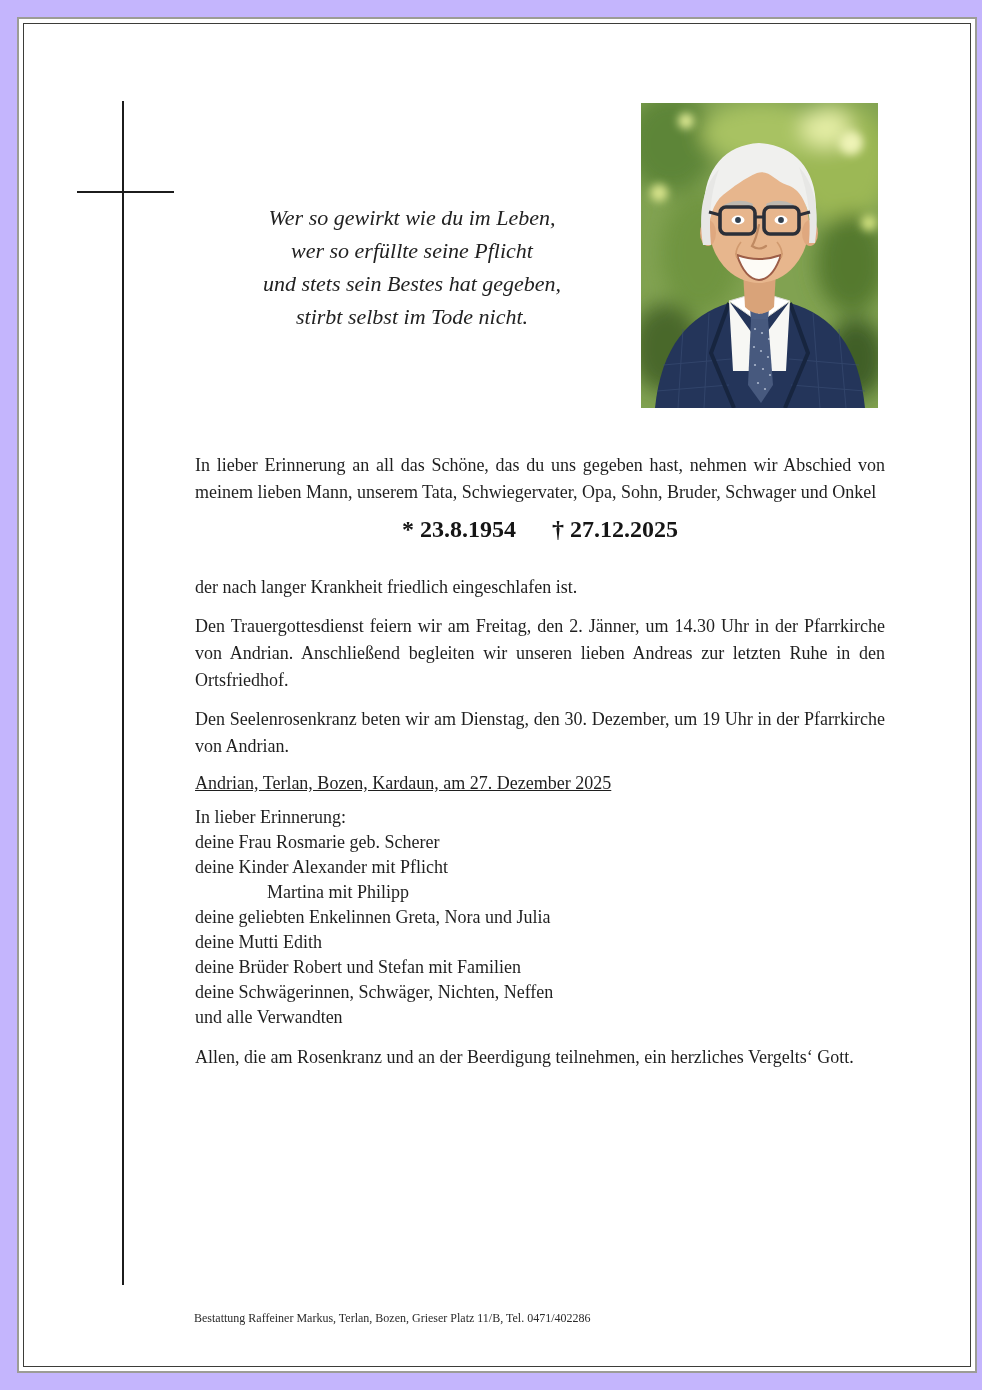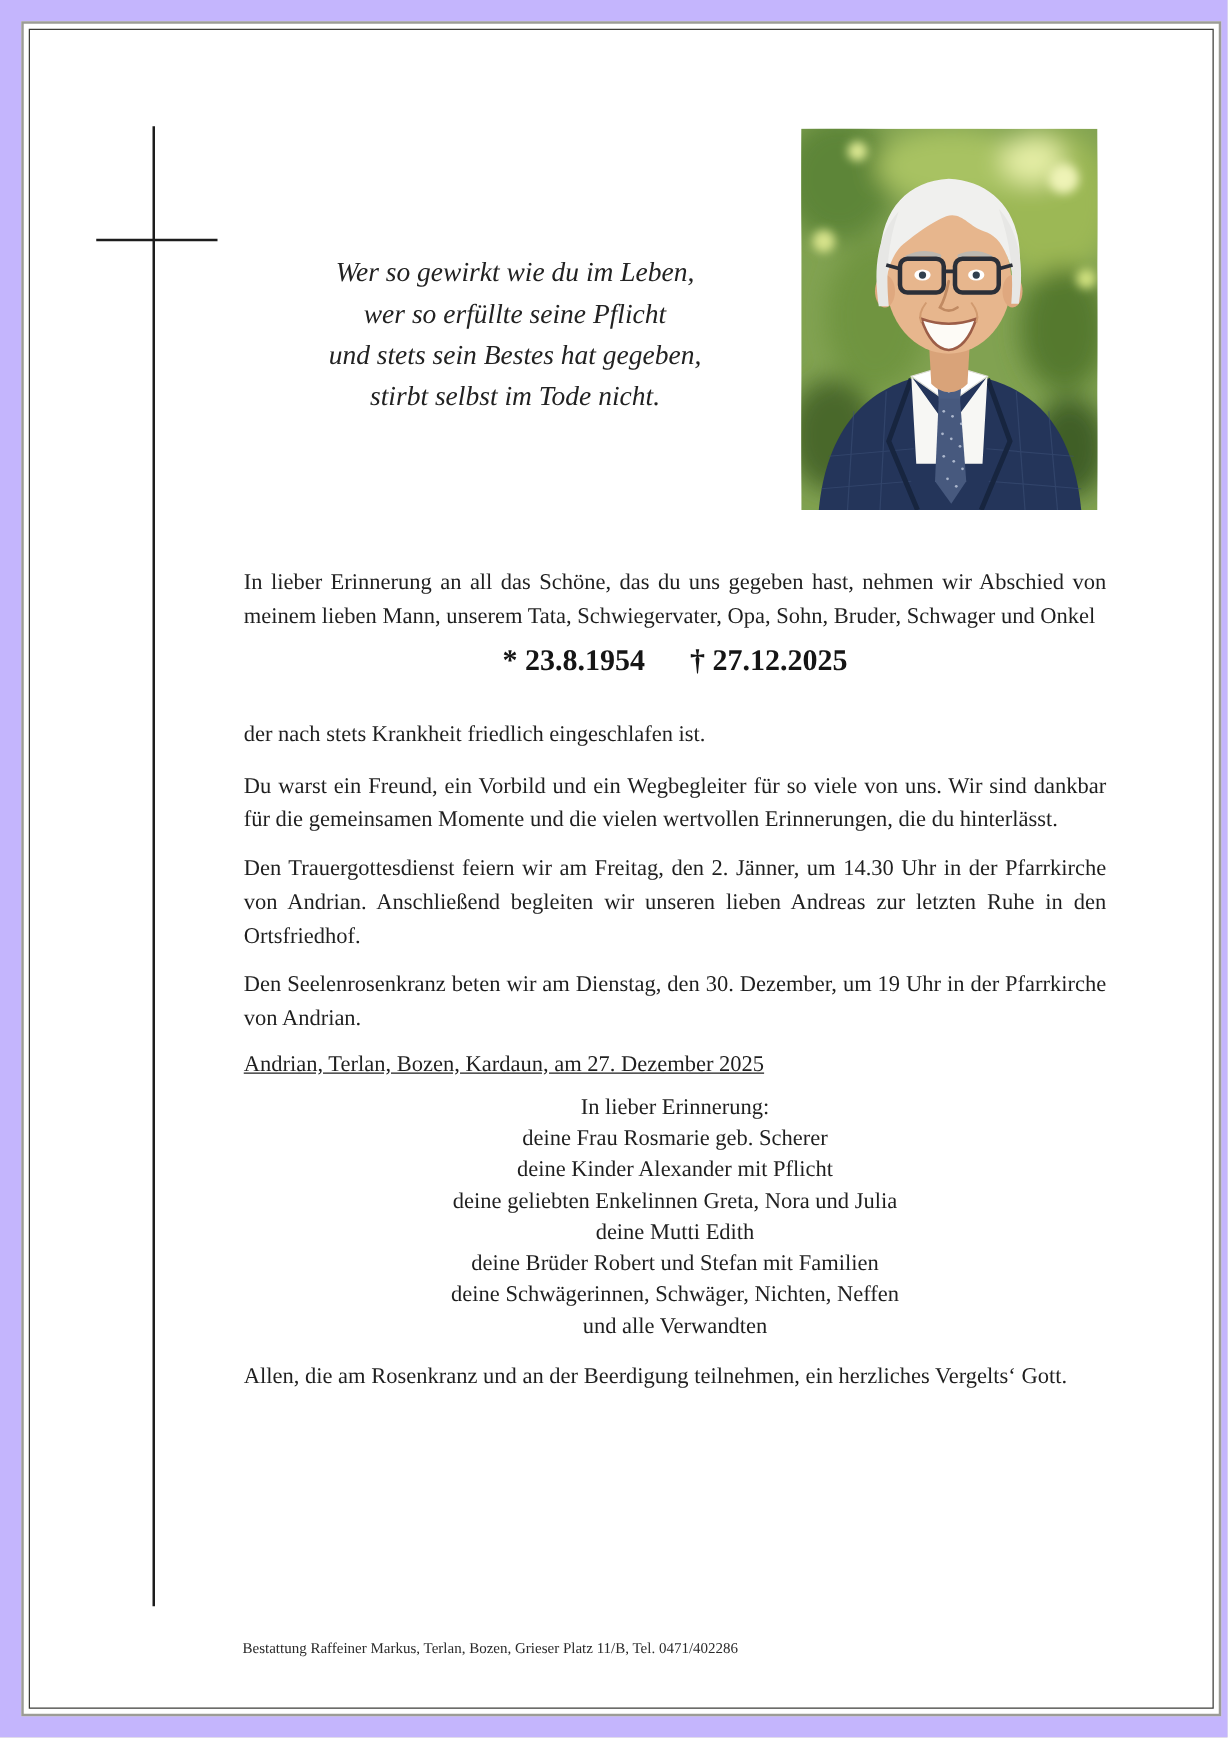--- a/index.html
+++ b/index.html
@@ -25,21 +25,21 @@
   .photo svg{display:block;}
   .content{position:absolute;left:195px;top:452px;width:690px;font-size:18px;line-height:27px;}
   .para{margin:0;text-align:justify;}
   .name{margin:14px 0 0;font-size:46px;line-height:46px;font-weight:bold;text-align:center;letter-spacing:.5px;color:#151515;}
   .dates{display:flex;justify-content:center;gap:36px;font-weight:bold;font-size:24px;line-height:30px;margin-top:8px;color:#151515;}
   .p1{margin-top:30px;}
   .p2{margin-top:14px;}
   .p3{margin-top:12px;}
   .p4{margin-top:12px;}
   .dateline{margin:10px 0 0;text-decoration:underline;}
-  .memorial{margin-top:8px;text-align:center;}
+  .memorial{margin-top:8px;}
   .mheading{line-height:25px;}
   .mline{line-height:25px;}
   .mline.indent{padding-left:72px;}
   .b{font-weight:normal;}
   .closing{margin:14px 0 16px;white-space:nowrap;}
   .footer{position:absolute;left:194px;top:1309px;font-size:12px;line-height:18px;color:#2a2a2a;}
 </style>
 </head>
 <body>
 
@@ -156,32 +156,32 @@
 
   <div class="content">
     <p class="para">In lieber Erinnerung an all das Schöne, das du uns gegeben hast, nehmen wir Abschied von meinem lieben Mann, unserem Tata, Schwiegervater, Opa, Sohn, Bruder, Schwager und Onkel</p>
 
 
     <div class="dates">
       <span>* 23.8.1954</span>
       <span>† 27.12.2025</span>
     </div>
 
-    <p class="para p1">der nach stets Krankheit friedlich eingeschlafen ist.</p>
-    <p class="para p2">Du warst ein Freund, ein Vorbild und ein Wegbegleiter für so viele von uns. Wir sind dankbar für die gemeinsamen Momente und die vielen wertvollen Erinnerungen, die du hinterlässt.</p>
+    <p class="para p1">der nach langer Krankheit friedlich eingeschlafen ist.</p>
     <p class="para p3">Den Trauergottesdienst feiern wir am Freitag, den 2. Jänner, um 14.30 Uhr in der Pfarrkirche von Andrian. Anschließend begleiten wir unseren lieben Andreas zur letzten Ruhe in den Ortsfriedhof.</p>
     <p class="para p4">Den Seelenrosenkranz beten wir am Dienstag, den 30. Dezember, um 19 Uhr in der Pfarrkirche von Andrian.</p>
 
     <p class="dateline">Andrian, Terlan, Bozen, Kardaun, am 27. Dezember 2025</p>
 
     <div class="memorial">
       <div class="mheading">In lieber Erinnerung:</div>
       <div>
           <div class="mline"><span>deine Frau </span><span class="b">Rosmarie</span><span> geb. </span><span class="b">Scherer</span></div>
           <div class="mline"><span>deine Kinder </span><span class="b">Alexander</span><span> mit </span><span class="b">Pflicht</span></div>
+          <div class="mline indent"><span class="b">Martina</span><span> mit </span><span class="b">Philipp</span></div>
           <div class="mline"><span>deine geliebten Enkelinnen </span><span class="b">Greta</span><span>, </span><span class="b">Nora</span><span> und </span><span class="b">Julia</span></div>
           <div class="mline"><span>deine Mutti </span><span class="b">Edith</span></div>
           <div class="mline"><span>deine Brüder </span><span class="b">Robert</span><span> und </span><span class="b">Stefan</span><span> mit Familien</span></div>
           <div class="mline"><span>deine Schwägerinnen, Schwäger, Nichten, Neffen</span></div>
           <div class="mline"><span>und alle Verwandten</span></div>
         </div>
     </div>
 
     <p class="closing">Allen, die am Rosenkranz und an der Beerdigung teilnehmen, ein herzliches Vergelts‘ Gott.</p>
   </div>

